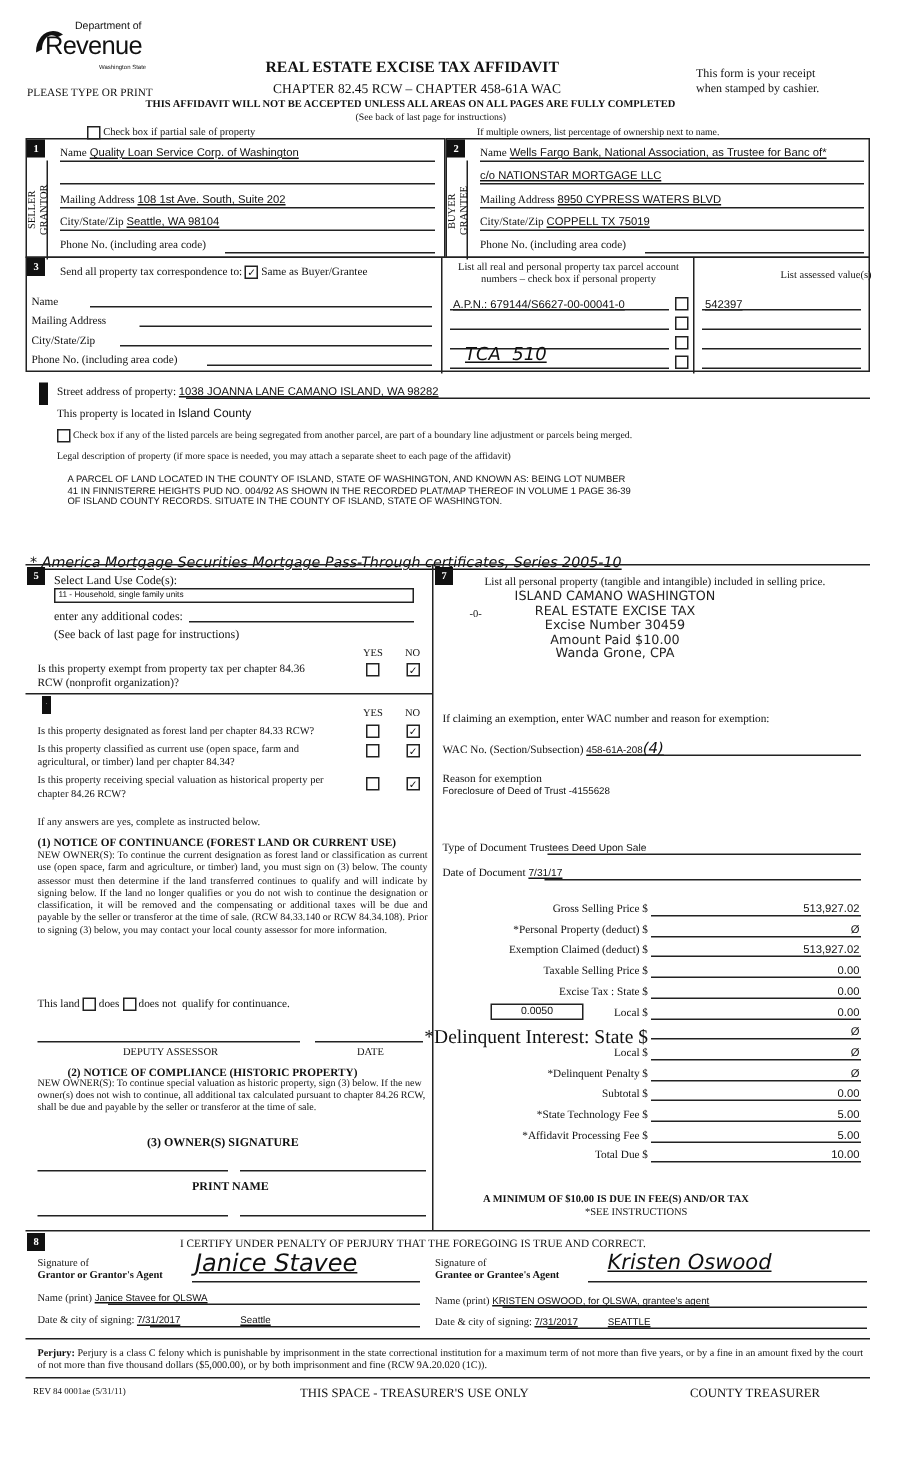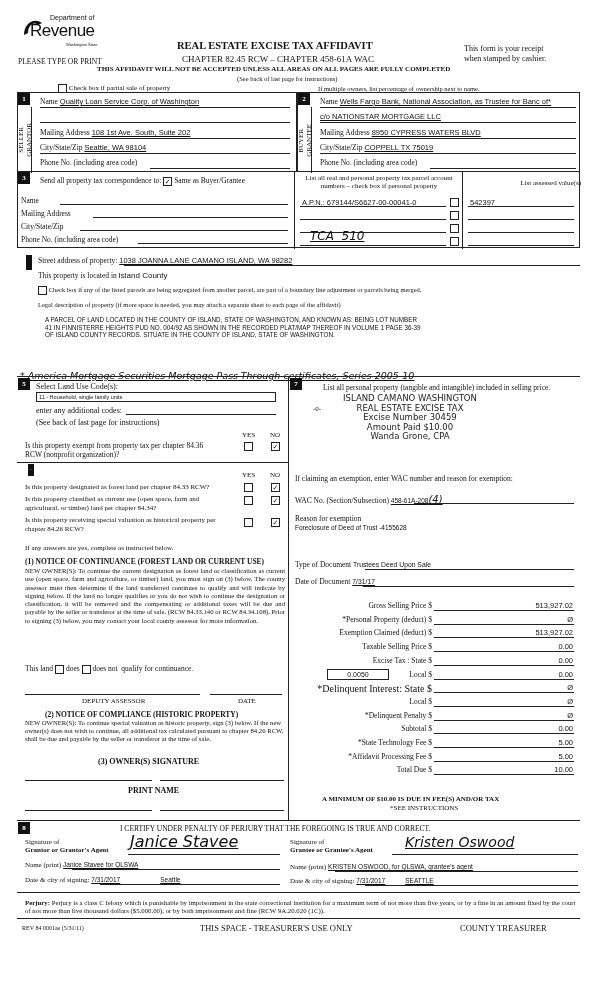--- a/index.html
+++ b/index.html
@@ -215,21 +215,21 @@
     <div class="amt" style="right: 27px; top: 628px;">513,927.02</div>
     <div class="row" style="right: 168px; top: 642px; font-size: 7.5px;">Taxable Selling Price $</div>
     <div class="abs line" style="left: 434px; top: 651px; width: 140px;"></div>
     <div class="amt" style="right: 27px; top: 642px;">0.00</div>
     <div class="row" style="right: 168px; top: 656px; font-size: 7.5px;">Excise Tax : State $</div>
     <div class="abs line" style="left: 434px; top: 665px; width: 140px;"></div>
     <div class="amt" style="right: 27px; top: 656px;">0.00</div>
     <div class="row" style="right: 168px; top: 670px; font-size: 7.5px;">Local $</div>
     <div class="abs line" style="left: 434px; top: 679px; width: 140px;"></div>
     <div class="amt" style="right: 27px; top: 670px;">0.00</div>
-    <div class="row" style="right: 168px; top: 683px; font-size: 10px;">*Delinquent Interest: State $</div>
+    <div class="row" style="right: 168px; top: 683px; font-size: 13px;">*Delinquent Interest: State $</div>
     <div class="abs line" style="left: 434px; top: 692px; width: 140px;"></div>
     <div class="amt" style="right: 27px; top: 683px;">Ø</div>
     <div class="row" style="right: 168px; top: 697px; font-size: 7.5px;">Local $</div>
     <div class="abs line" style="left: 434px; top: 706px; width: 140px;"></div>
     <div class="amt" style="right: 27px; top: 697px;">Ø</div>
     <div class="row" style="right: 168px; top: 711px; font-size: 7.5px;">*Delinquent Penalty $</div>
     <div class="abs line" style="left: 434px; top: 720px; width: 140px;"></div>
     <div class="amt" style="right: 27px; top: 711px;">Ø</div>
     <div class="row" style="right: 168px; top: 724px; font-size: 7.5px;">Subtotal $</div>
     <div class="abs line" style="left: 434px; top: 733px; width: 140px;"></div>

